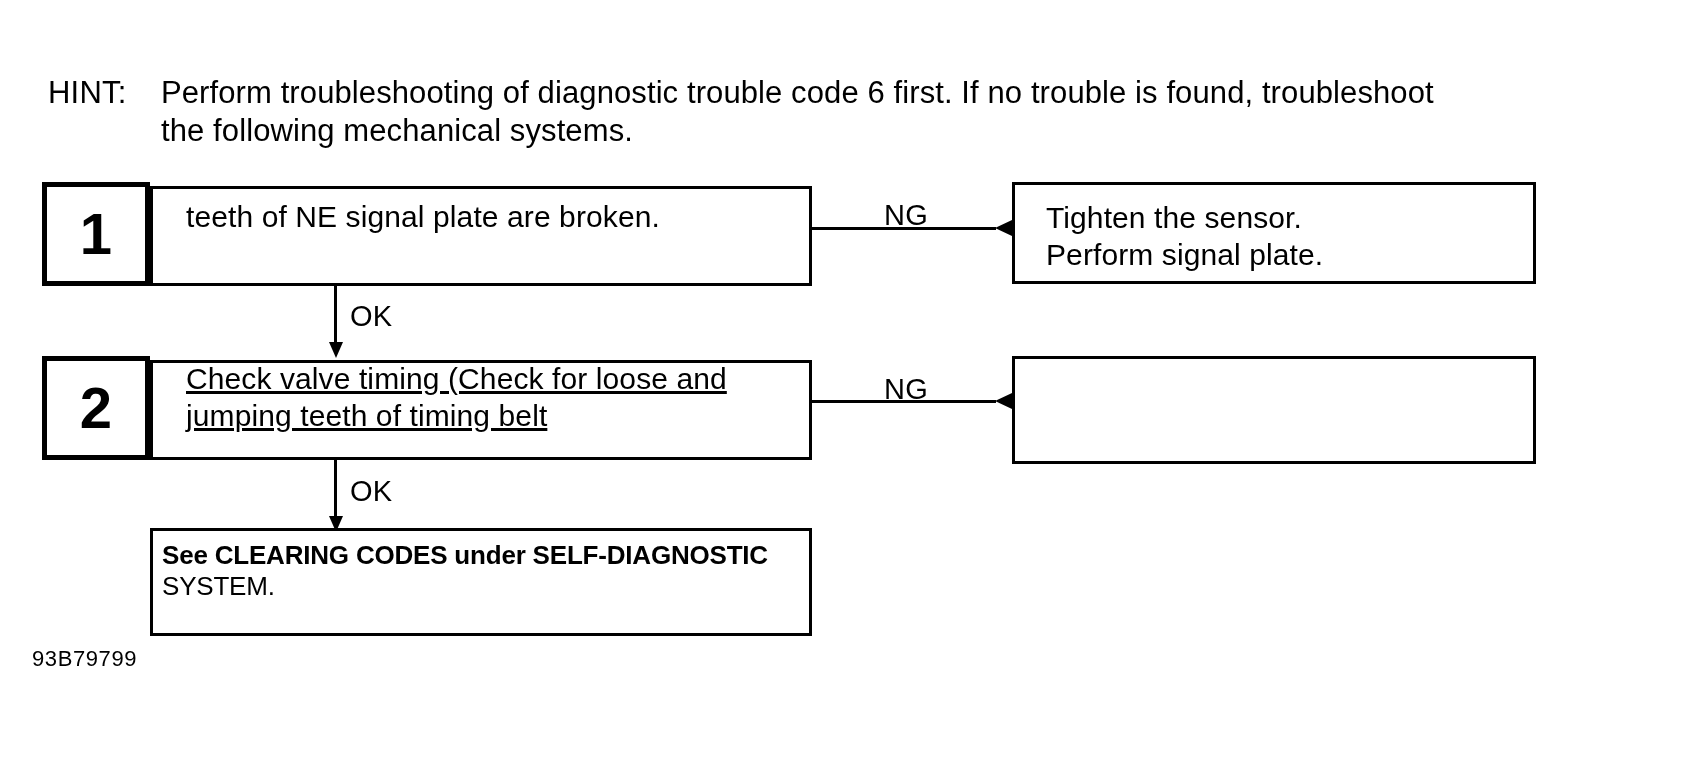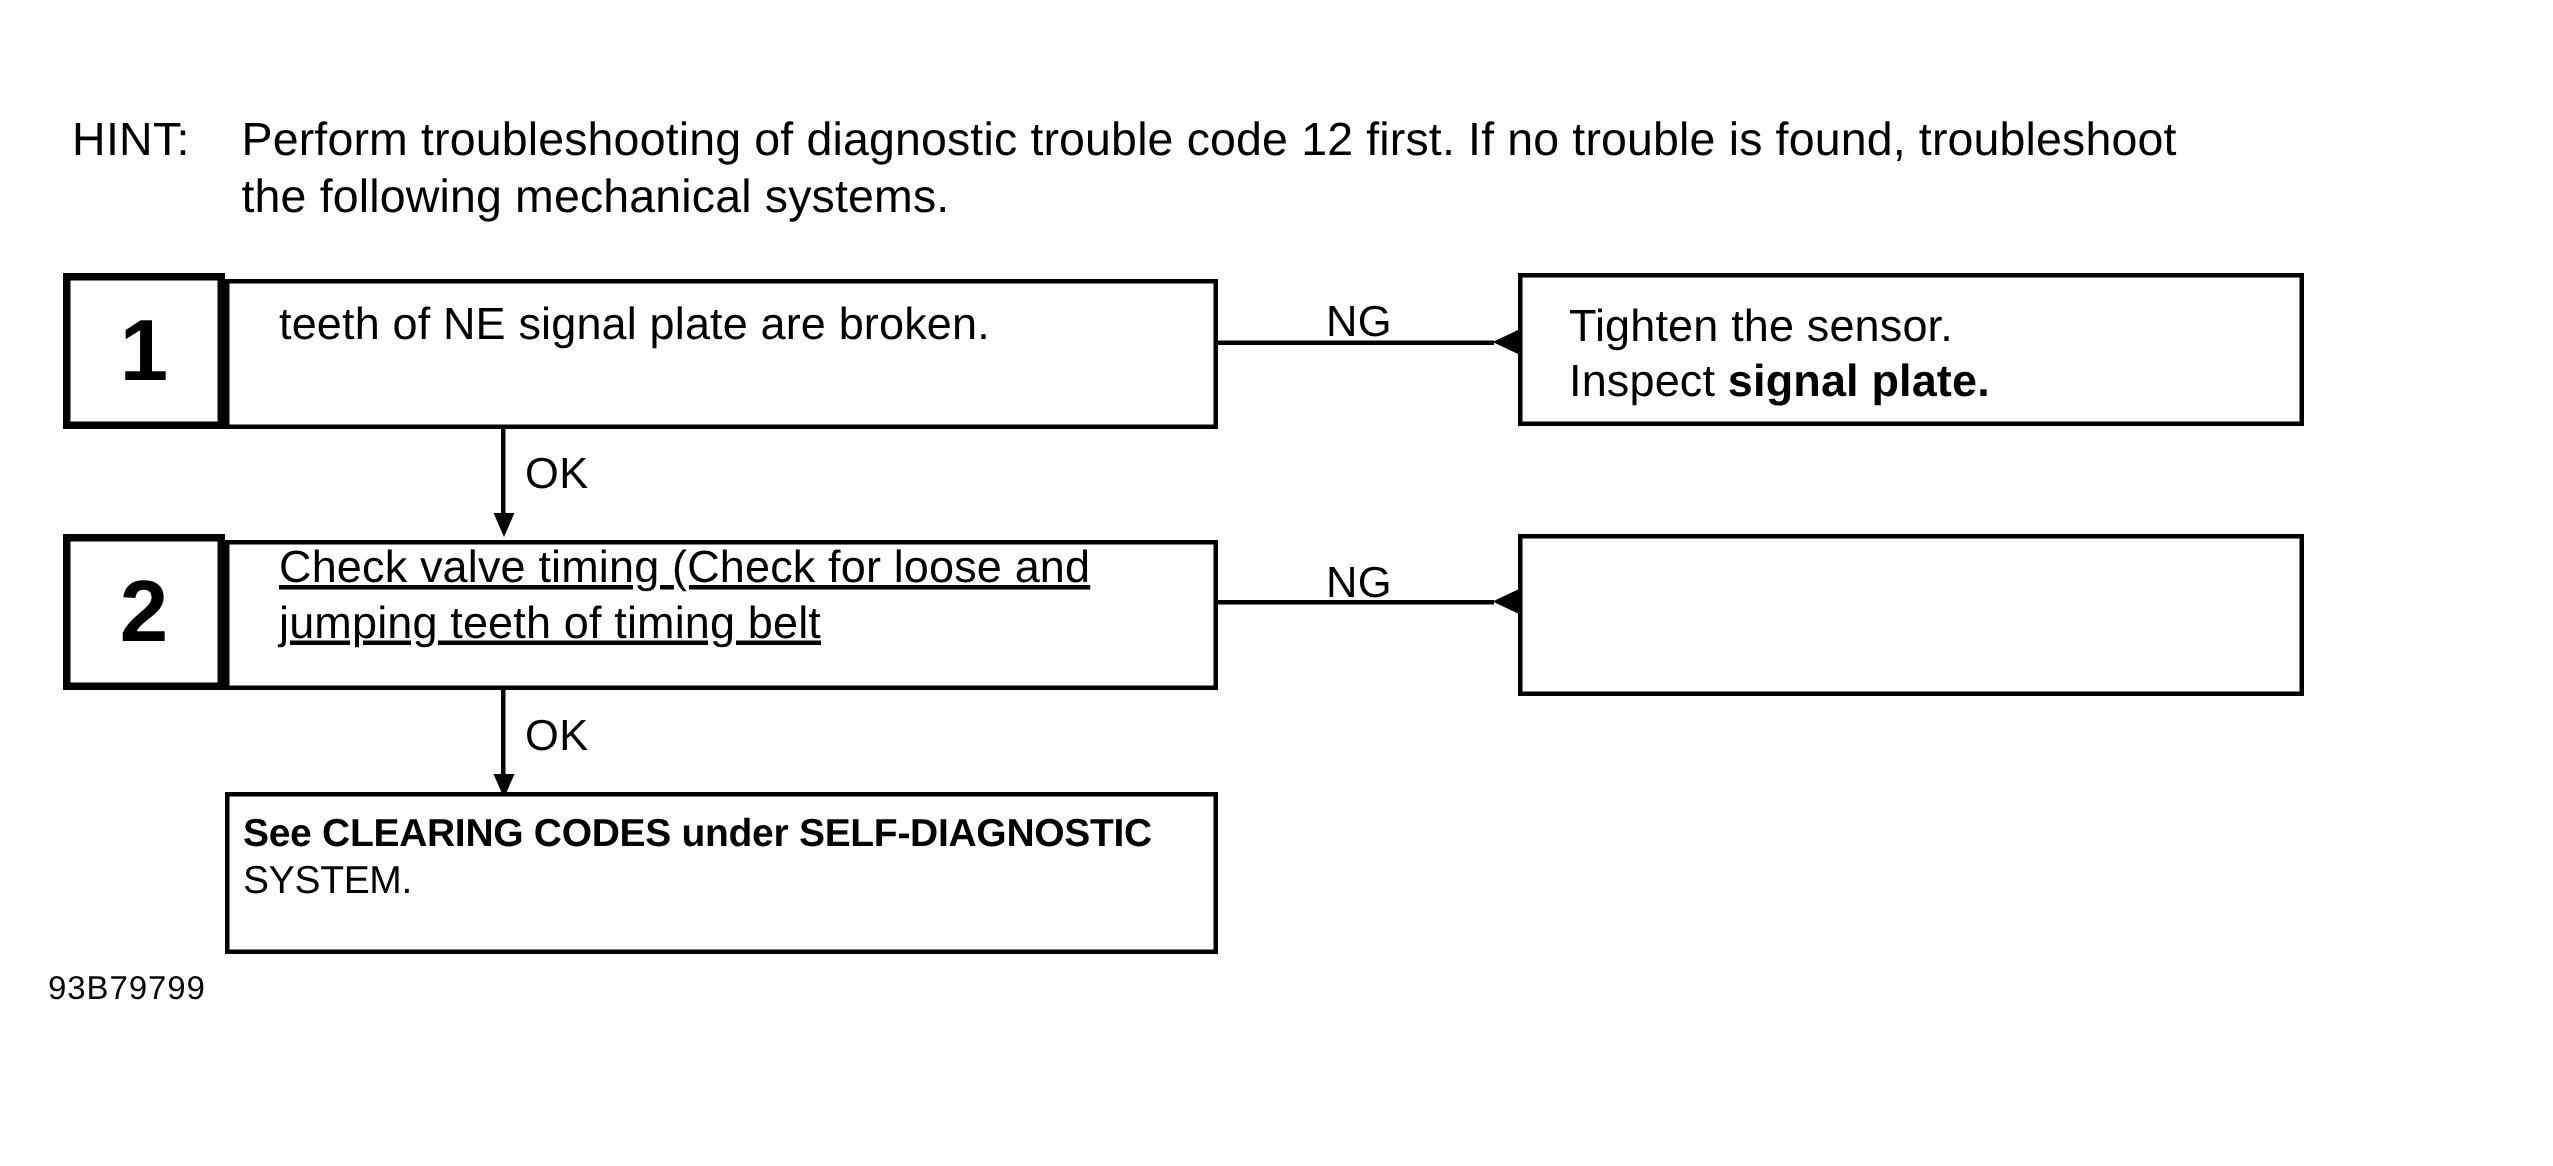--- a/index.html
+++ b/index.html
@@ -28,21 +28,21 @@
     position:absolute;box-sizing:border-box;background:#fff;border:5px solid #000;
     display:flex;align-items:center;justify-content:center;
     font-size:58px;font-weight:bold;line-height:1;
   }
   .boxtext{
     position:absolute;box-sizing:border-box;
     font-size:30px;line-height:37px;letter-spacing:.1px;
   }
   .ln{display:block;white-space:nowrap;}
   .thin{font-weight:400;}
-  .semi{font-weight:700;text-align:center;}
+  .semi{font-weight:400;text-align:center;}
 
   
   .bold-box-text{
     position:absolute;box-sizing:border-box;
     font-size:26px;line-height:31px;font-weight:bold;
     letter-spacing:-0.2px;
   }
   .bold-box-text .ln{white-space:nowrap;}
   .nb{font-weight:400;}
 
@@ -71,21 +71,21 @@
 </style>
 </head>
 <body>
 
 <div class="stage">
 
   <div class="hint">
     <div class="hint-row">
       <span class="hint-label">HINT:</span>
       <span class="hint-body">
-        <span class="ln hint-l1">Perform troubleshooting of diagnostic trouble code 12 first. If no trouble is found, troubleshoot</span>
+        <span class="ln hint-l1">Perform troubleshooting of diagnostic trouble code 6 first. If no trouble is found, troubleshoot</span>
         <span class="ln hint-l2">the following mechanical systems.</span>
       </span>
     </div>
   </div>
 
   <div class="badge" style="left:42px;top:166px;width:108px;height:104px;">
     <span>1</span>
   </div>
 
   <div class="box" style="left:150px;top:170px;width:662px;height:100px;"></div>
@@ -93,21 +93,21 @@
     <span class="ln">teeth of NE signal plate are broken.</span>
   </div>
 
   <div class="hline" style="left:812px;top:211px;width:184px;"></div>
   <div class="arrow-right" style="left:995px;top:204px;"></div>
   <div class="edge-label" style="left:884px;top:185px;">NG</div>
 
   <div class="box" style="left:1012px;top:166px;width:524px;height:102px;"></div>
   <div class="boxtext" style="left:1046px;top:183px;width:480px;">
     <span class="ln">Tighten the sensor.</span>
-    <span class="ln"><span class="thin">Inspect</span><span class="thin">&nbsp;</span><span class="semi">signal plate.</span></span>
+    <span class="ln"><span class="thin">Perform</span><span class="thin">&nbsp;</span><span class="semi">signal plate.</span></span>
   </div>
 
   <div class="vline" style="left:334px;top:270px;height:58px;"></div>
   <div class="arrow-down" style="left:329px;top:326px;"></div>
   <div class="edge-label" style="left:350px;top:286px;">OK</div>
 
   <div class="badge" style="left:42px;top:340px;width:108px;height:104px;">
     <span>2</span>
   </div>
 

